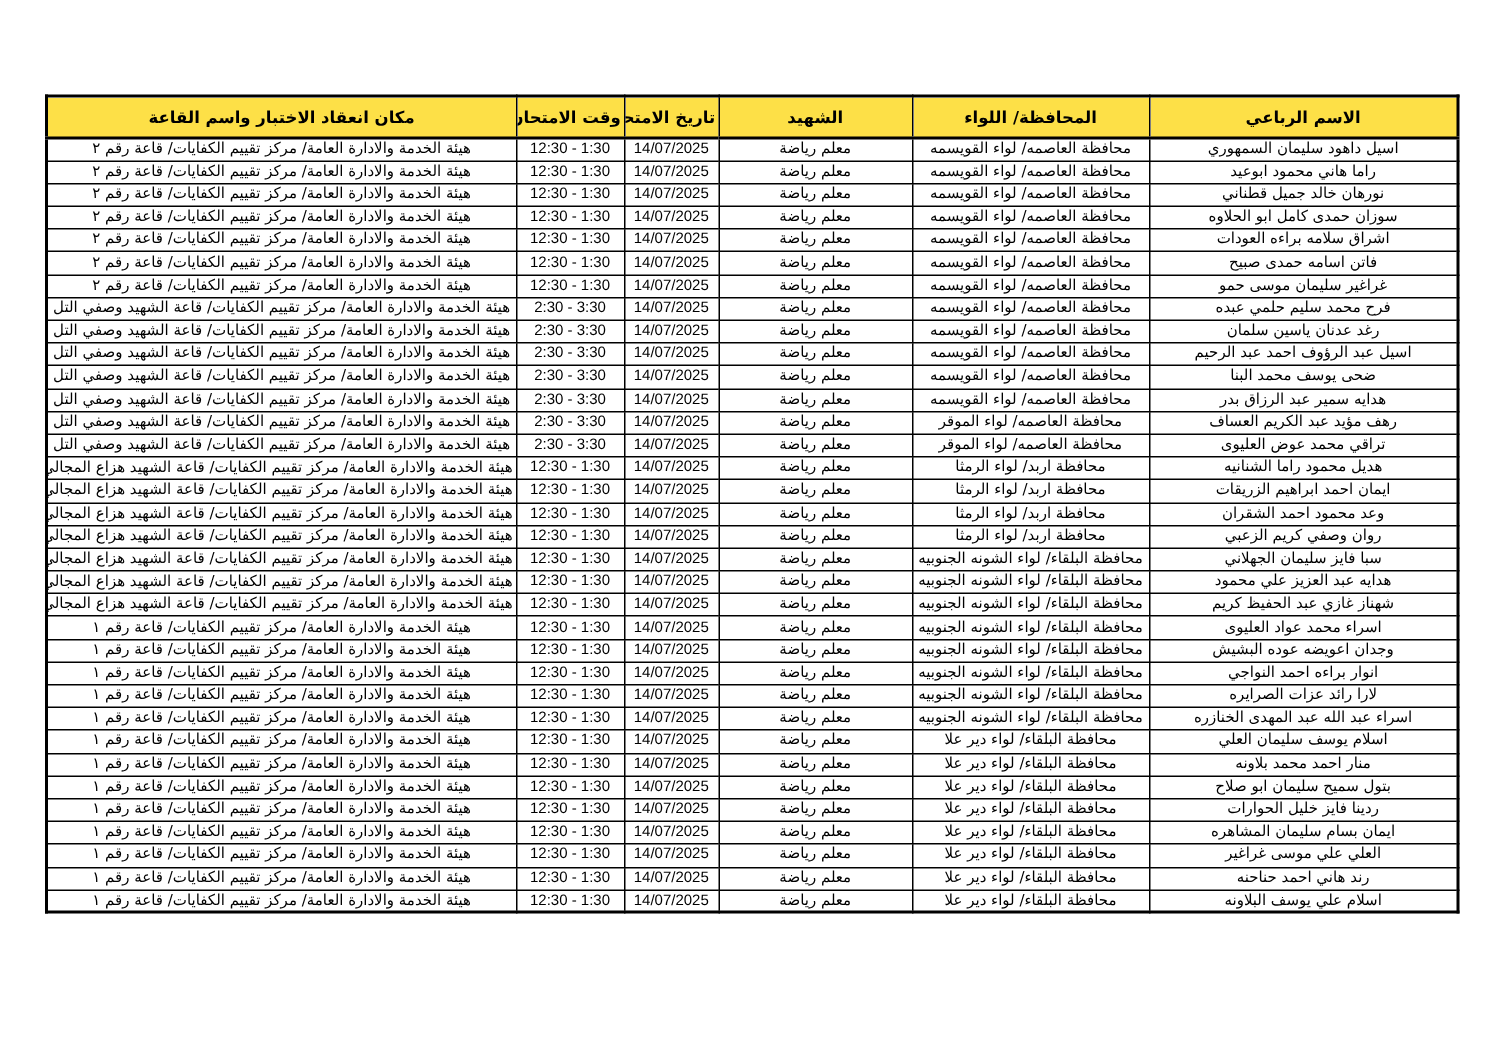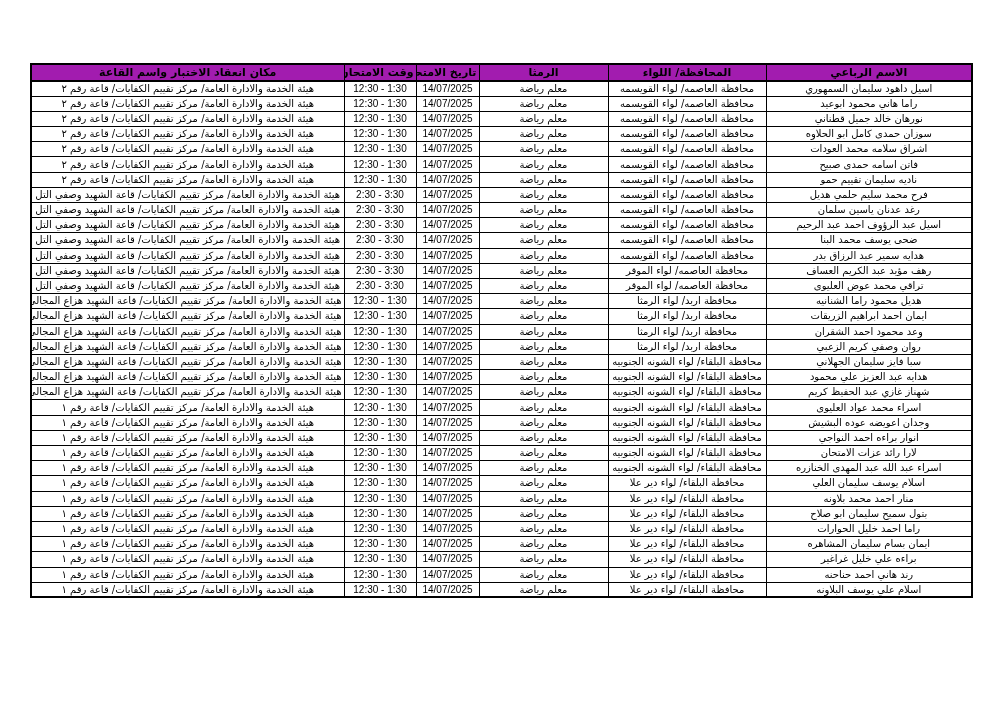--- a/index.html
+++ b/index.html
@@ -30,22 +30,22 @@
   table.schedule col.c-loc  { width: 313px; }
   table.schedule th, table.schedule td {
     border: 1px solid #000000;
     text-align: center;
     vertical-align: middle;
     white-space: nowrap;
     overflow: hidden;
     padding: 0 2px;
   }
   table.schedule th {
-    background: #a21caf;
-    height: 17px;
+    background: #fde047;
+    height: 28px;
     font-size: 11px;
     font-weight: bold;
     color: #000000;
     border-bottom: 2px solid #000000;
   }
   table.schedule td {
     height: 15.2px;
     font-size: 10px;
     color: #000000;
     line-height: 1;
@@ -67,21 +67,21 @@
       <col class="c-gov">
       <col class="c-job">
       <col class="c-date">
       <col class="c-time">
       <col class="c-loc">
     </colgroup>
     <thead>
       <tr>
         <th>الاسم الرباعي</th>
         <th>المحافظة/ اللواء</th>
-        <th>الرمثا</th>
+        <th>الشهيد</th>
         <th>تاريخ الامتحان</th>
         <th>وقت الامتحان</th>
         <th>مكان انعقاد الاختبار واسم القاعة</th>
       </tr>
     </thead>
     <tbody>
         <tr>
           <td class="ar">اسيل داهود سليمان السمهوري</td>
           <td class="ar">محافظة العاصمه/ لواء القويسمه</td>
           <td class="ar">معلم رياضة</td>
@@ -107,45 +107,45 @@
         </tr>
         <tr>
           <td class="ar">سوزان حمدى كامل ابو الحلاوه</td>
           <td class="ar">محافظة العاصمه/ لواء القويسمه</td>
           <td class="ar">معلم رياضة</td>
           <td class="num">14/07/2025</td>
           <td class="num">12:30 - 1:30</td>
           <td class="ar">هيئة الخدمة والادارة العامة/ مركز تقييم الكفايات/ قاعة رقم ٢</td>
         </tr>
         <tr>
-          <td class="ar">اشراق سلامه محمد العودات</td>
+          <td class="ar">اشراق سلامه براءه العودات</td>
           <td class="ar">محافظة العاصمه/ لواء القويسمه</td>
           <td class="ar">معلم رياضة</td>
           <td class="num">14/07/2025</td>
           <td class="num">12:30 - 1:30</td>
           <td class="ar">هيئة الخدمة والادارة العامة/ مركز تقييم الكفايات/ قاعة رقم ٢</td>
         </tr>
         <tr>
           <td class="ar">فاتن اسامه حمدى صبيح</td>
           <td class="ar">محافظة العاصمه/ لواء القويسمه</td>
           <td class="ar">معلم رياضة</td>
           <td class="num">14/07/2025</td>
           <td class="num">12:30 - 1:30</td>
           <td class="ar">هيئة الخدمة والادارة العامة/ مركز تقييم الكفايات/ قاعة رقم ٢</td>
         </tr>
         <tr>
-          <td class="ar">ناديه سليمان تقييم حمو</td>
-          <td class="ar">محافظة العاصمه/ لواء القويسمه</td>
-          <td class="ar">معلم رياضة</td>
-          <td class="num">14/07/2025</td>
-          <td class="num">12:30 - 1:30</td>
-          <td class="ar">هيئة الخدمة والادارة العامة/ مركز تقييم الكفايات/ قاعة رقم ٢</td>
-        </tr>
-        <tr>
-          <td class="ar">فرح محمد سليم حلمي هديل</td>
+          <td class="ar">غراغير سليمان موسى حمو</td>
+          <td class="ar">محافظة العاصمه/ لواء القويسمه</td>
+          <td class="ar">معلم رياضة</td>
+          <td class="num">14/07/2025</td>
+          <td class="num">12:30 - 1:30</td>
+          <td class="ar">هيئة الخدمة والادارة العامة/ مركز تقييم الكفايات/ قاعة رقم ٢</td>
+        </tr>
+        <tr>
+          <td class="ar">فرح محمد سليم حلمي عبده</td>
           <td class="ar">محافظة العاصمه/ لواء القويسمه</td>
           <td class="ar">معلم رياضة</td>
           <td class="num">14/07/2025</td>
           <td class="num">2:30 - 3:30</td>
           <td class="ar">هيئة الخدمة والادارة العامة/ مركز تقييم الكفايات/ قاعة الشهيد وصفي التل</td>
         </tr>
         <tr>
           <td class="ar">رغد عدنان ياسين سلمان</td>
           <td class="ar">محافظة العاصمه/ لواء القويسمه</td>
           <td class="ar">معلم رياضة</td>
@@ -267,21 +267,21 @@
         </tr>
         <tr>
           <td class="ar">انوار براءه احمد النواجي</td>
           <td class="ar">محافظة البلقاء/ لواء الشونه الجنوبيه</td>
           <td class="ar">معلم رياضة</td>
           <td class="num">14/07/2025</td>
           <td class="num">12:30 - 1:30</td>
           <td class="ar">هيئة الخدمة والادارة العامة/ مركز تقييم الكفايات/ قاعة رقم ١</td>
         </tr>
         <tr>
-          <td class="ar">لارا رائد عزات الامتحان</td>
+          <td class="ar">لارا رائد عزات الصرايره</td>
           <td class="ar">محافظة البلقاء/ لواء الشونه الجنوبيه</td>
           <td class="ar">معلم رياضة</td>
           <td class="num">14/07/2025</td>
           <td class="num">12:30 - 1:30</td>
           <td class="ar">هيئة الخدمة والادارة العامة/ مركز تقييم الكفايات/ قاعة رقم ١</td>
         </tr>
         <tr>
           <td class="ar">اسراء عبد الله عبد المهدى الخنازره</td>
           <td class="ar">محافظة البلقاء/ لواء الشونه الجنوبيه</td>
           <td class="ar">معلم رياضة</td>
@@ -307,37 +307,37 @@
         </tr>
         <tr>
           <td class="ar">بتول سميح سليمان ابو صلاح</td>
           <td class="ar">محافظة البلقاء/ لواء دير علا</td>
           <td class="ar">معلم رياضة</td>
           <td class="num">14/07/2025</td>
           <td class="num">12:30 - 1:30</td>
           <td class="ar">هيئة الخدمة والادارة العامة/ مركز تقييم الكفايات/ قاعة رقم ١</td>
         </tr>
         <tr>
-          <td class="ar">راما احمد خليل الحوارات</td>
+          <td class="ar">ردينا فايز خليل الحوارات</td>
           <td class="ar">محافظة البلقاء/ لواء دير علا</td>
           <td class="ar">معلم رياضة</td>
           <td class="num">14/07/2025</td>
           <td class="num">12:30 - 1:30</td>
           <td class="ar">هيئة الخدمة والادارة العامة/ مركز تقييم الكفايات/ قاعة رقم ١</td>
         </tr>
         <tr>
           <td class="ar">ايمان بسام سليمان المشاهره</td>
           <td class="ar">محافظة البلقاء/ لواء دير علا</td>
           <td class="ar">معلم رياضة</td>
           <td class="num">14/07/2025</td>
           <td class="num">12:30 - 1:30</td>
           <td class="ar">هيئة الخدمة والادارة العامة/ مركز تقييم الكفايات/ قاعة رقم ١</td>
         </tr>
         <tr>
-          <td class="ar">براءه علي خليل غراغير</td>
+          <td class="ar">العلي علي موسى غراغير</td>
           <td class="ar">محافظة البلقاء/ لواء دير علا</td>
           <td class="ar">معلم رياضة</td>
           <td class="num">14/07/2025</td>
           <td class="num">12:30 - 1:30</td>
           <td class="ar">هيئة الخدمة والادارة العامة/ مركز تقييم الكفايات/ قاعة رقم ١</td>
         </tr>
         <tr>
           <td class="ar">رند هاني احمد حناحنه</td>
           <td class="ar">محافظة البلقاء/ لواء دير علا</td>
           <td class="ar">معلم رياضة</td>

